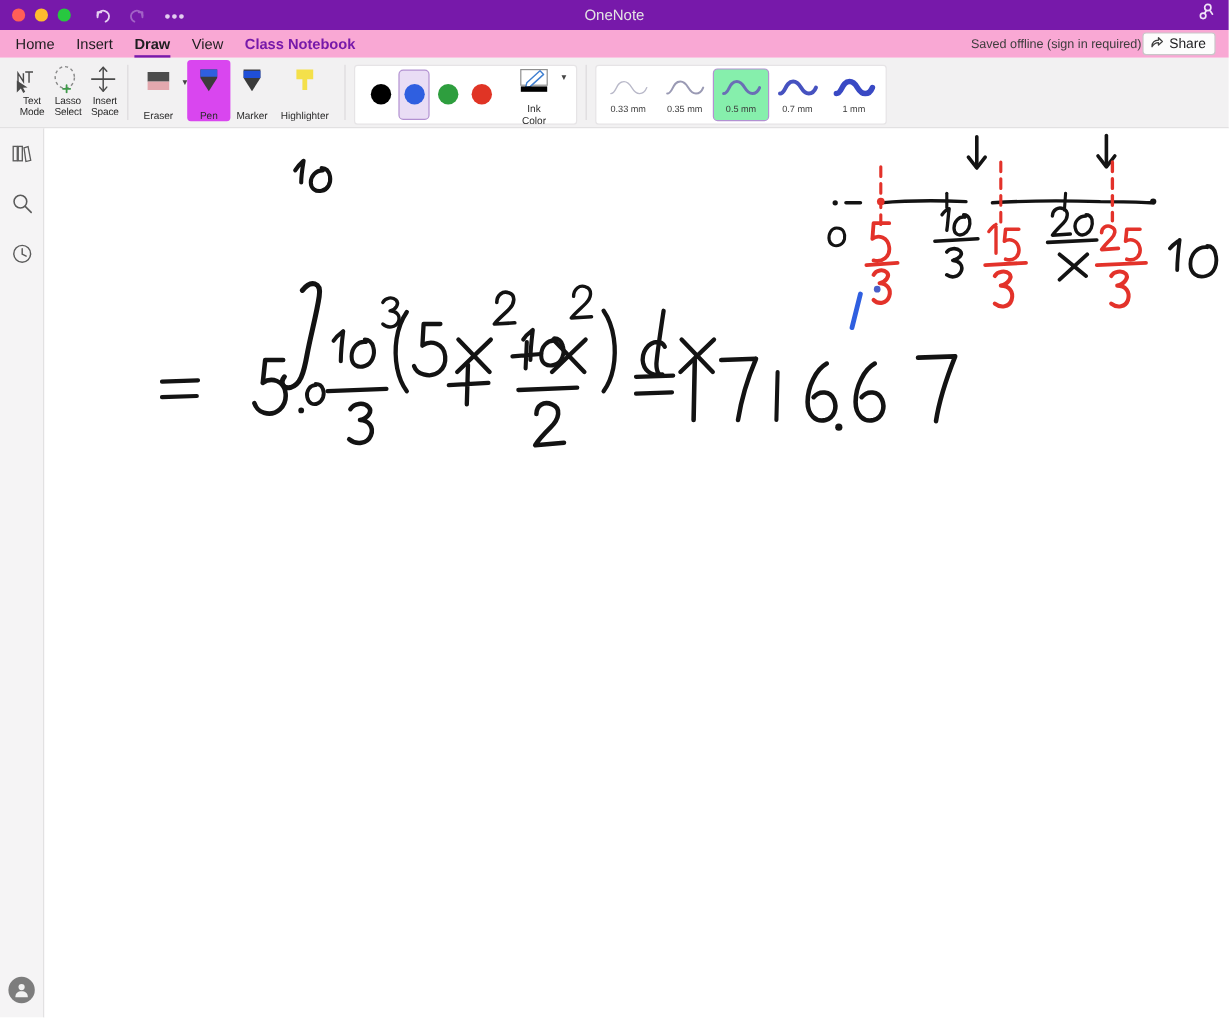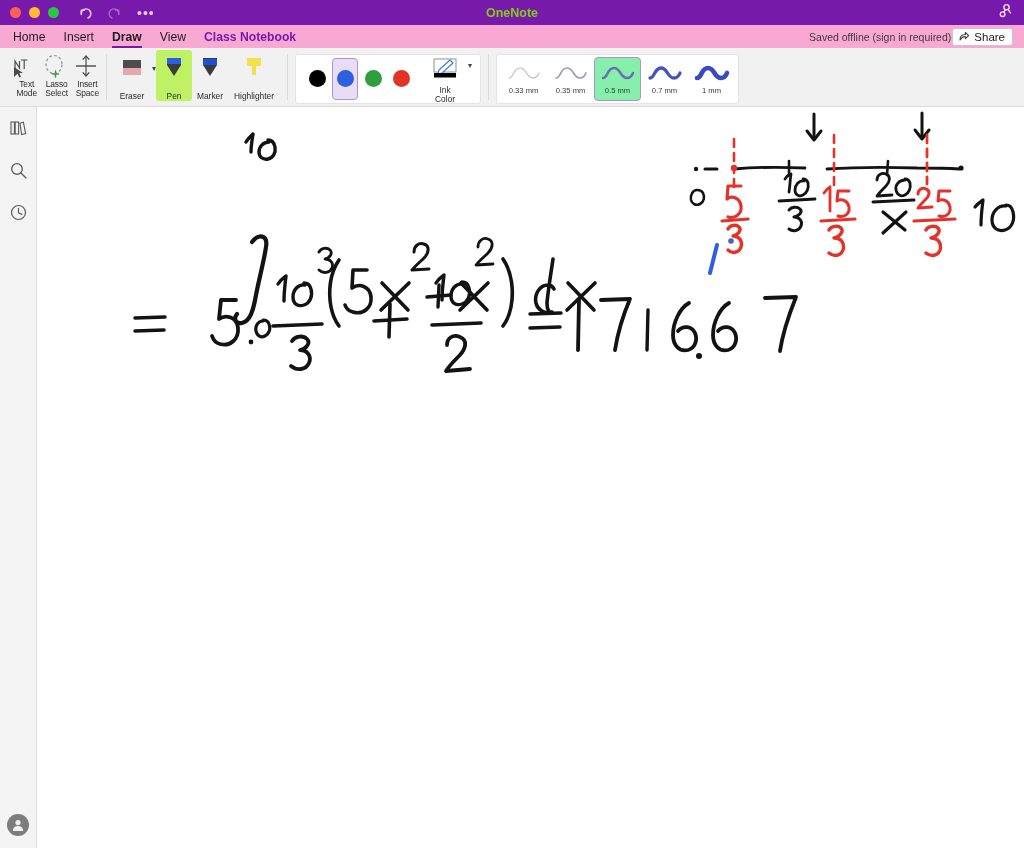--- a/index.html
+++ b/index.html
@@ -28,21 +28,21 @@
   .dot { width: 11px; height: 11px; border-radius: 50%; display:block; }
   .dot.red { background: #ff5f57; }
   .dot.yellow { background: #febc2e; }
   .dot.green { background: #28c840; }
   .tb-icons { display: flex; align-items: center; gap: 12px; margin-left: 18px; }
   .tb-ic { opacity: .92; display: flex; align-items: center; }
   .tb-ic.dim { opacity: .45; }
   .tb-dots { color: #e3cdf0; font-size: 14px; letter-spacing: 1px; line-height: 8px; margin-left: 2px;}
   .app-title {
     position: absolute; left: 0; right: 0; text-align: center;
-    color: #84cc16; font-size: 12.5px; font-weight: 700;
+    color: #e5e5e5; font-size: 12.5px; font-weight: 400;
     pointer-events: none;
   }
   .tb-right { margin-left: auto; padding-right: 11px; display: flex; align-items: center; }
 
   
   .tabs {
     height: 23px; background: #f9a8d4;
     display: flex; align-items: flex-end;
     padding-left: 4px;
     position: relative;
@@ -90,21 +90,21 @@
   .tool .glyph { height: 25px; display: flex; align-items: flex-end; justify-content: center; }
   .tool .lbl {
     font-size: 8.4px; color: #2b2b2b; text-align: center; line-height: 9.2px;
     margin-top: 2px; letter-spacing: -0.1px;
   }
 
   .pentool {
     width: 36px; display: flex; flex-direction: column; align-items: center;
     cursor: default; padding-top: 3px; border-radius: 3px;
   }
-  .pentool.selected { background: #bef264; }
+  .pentool.selected { background: #d946ef; }
   .pentool .glyph { height: 27px; display: flex; align-items: flex-end; justify-content: center; }
   .pentool .lbl { font-size: 8.4px; color: #2b2b2b; margin-top: 11px; }
   .eraser-wrap { display:flex; align-items:flex-start; }
   .caret { font-size: 8px; color:#444; margin: 14px 0 0 2px; }
 
   
   .palette-box {
     background: #ffffff; border: 1px solid #e6e4e6; border-radius: 3px;
     display: flex; align-items: center; gap: 2px;
     padding: 2px 8px; height: 50px; margin-top: 1px;

